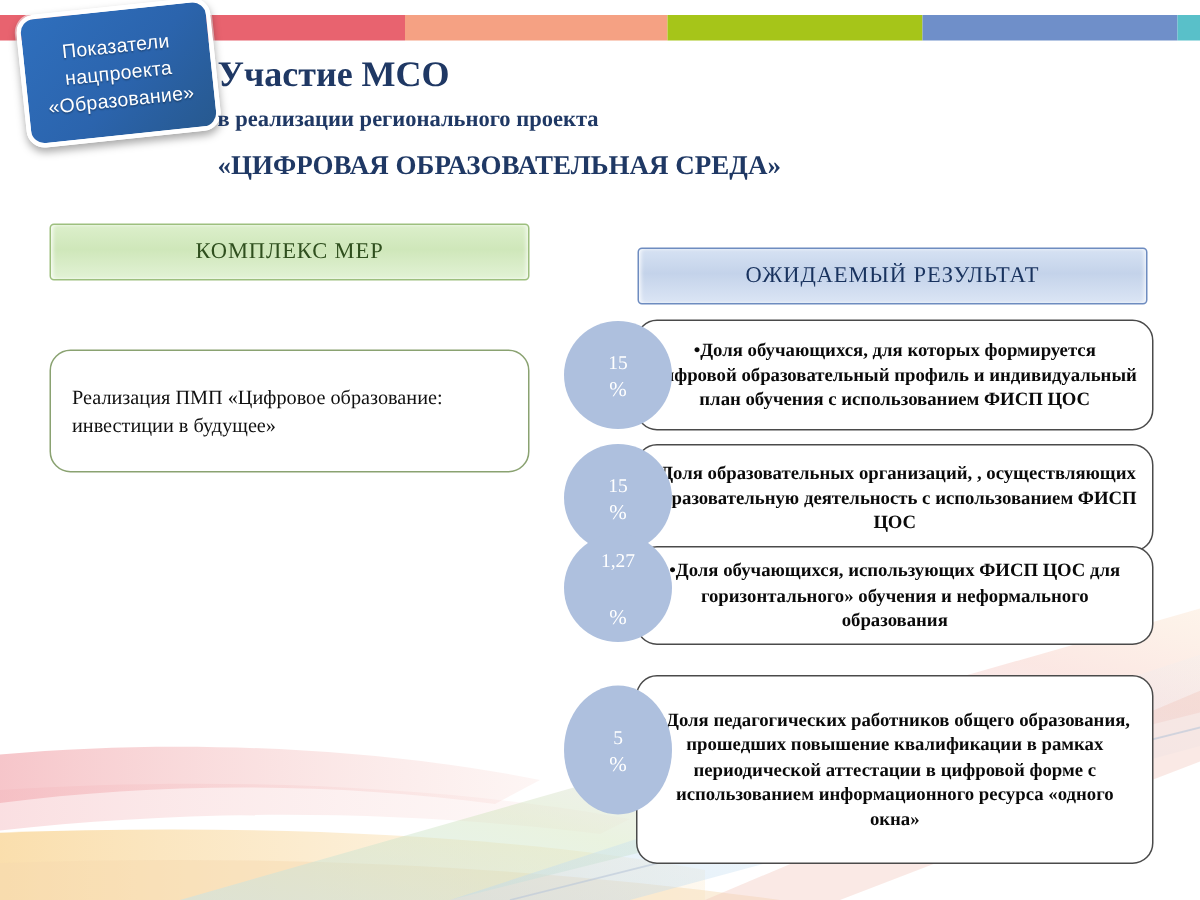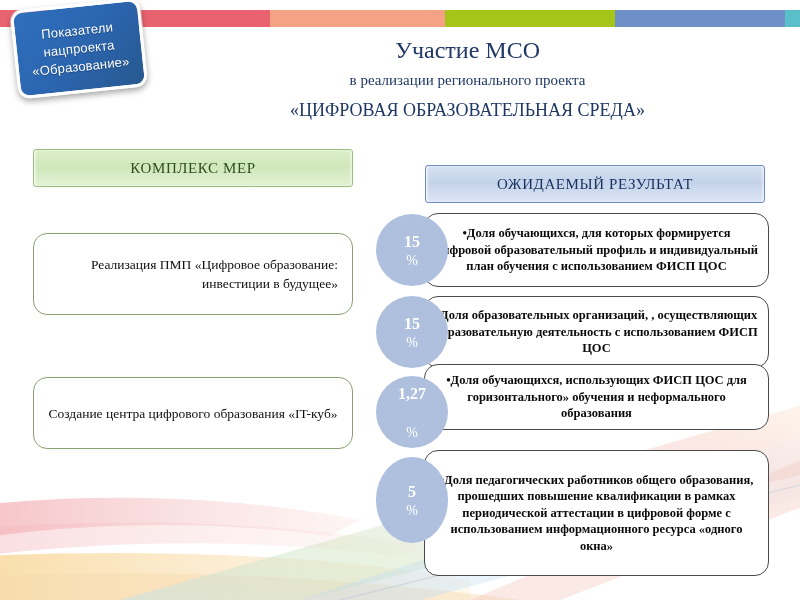--- a/index.html
+++ b/index.html
@@ -68,24 +68,24 @@
     letter-spacing: 0.2px;
     text-shadow: 0 1px 1px rgba(0,0,0,0.3);
   }
 
   
   .title-block {
     position: absolute;
     left: 145px;
     top: 36px;
     width: 645px;
-    text-align: center;
+    text-align: left;
     color: #1F3864;
     font-family: "Liberation Serif", serif;
-    font-weight: normal;
+    font-weight: bold;
   }
   .title-l1 { font-size: 24px; line-height: 29px; }
   .title-l2 { font-size: 15px; line-height: 30px; }
   .title-l3 { font-size: 18px; line-height: 31px; }
 
   
   .col-head {
     position: absolute;
     height: 38px;
     border-radius: 3px;
@@ -122,21 +122,21 @@
   .measure-box {
     position: absolute;
     left: 33px;
     background: #ffffff;
     border: 1px solid #8aa271;
     border-radius: 14px;
     box-sizing: border-box;
     display: flex;
     align-items: center;
     justify-content: center;
-    text-align: right;
+    text-align: left;
     font-family: "Liberation Serif", serif;
     font-size: 13.5px;
     line-height: 19px;
     color: #101010;
     padding: 6px 14px;
   }
   .measure-box-1 { top: 233px; width: 320px; height: 82px; }
   .measure-box-2 { top: 377px; width: 320px; height: 72px; }
 
   
@@ -164,31 +164,31 @@
     background: #AEC0DE;
     border-radius: 50%;
     display: flex;
     flex-direction: column;
     align-items: center;
     justify-content: center;
     color: #ffffff;
     font-family: "Liberation Serif", serif;
     z-index: 3;
   }
-  .pct-value { font-weight: bold; font-size: 16px; line-height: 21px; }
+  .pct-value { font-weight: normal; font-size: 13px; line-height: 21px; }
   .pct-sign  { font-size: 14px; line-height: 17px; }
 
   
   .row1 .pct-circle { left: 376px; top: 214px; width: 72px; height: 72px; }
   .row1 .result-box { left: 424px; top: 213px; width: 345px; height: 74px; }
 
   .row2 .pct-circle { left: 376px; top: 296px; width: 72px; height: 72px; }
   .row2 .result-box { left: 424px; top: 296px; width: 345px; height: 72px; }
 
-  .row3 .pct-circle { left: 376px; top: 376px; width: 72px; height: 72px; gap: 20px; }
+  .row3 .pct-circle { left: 376px; top: 356px; width: 72px; height: 72px; gap: 20px; }
   .row3 .result-box { left: 424px; top: 364px; width: 345px; height: 66px; }
 
   .row4 .pct-circle { left: 376px; top: 457px; width: 72px; height: 86px; border-radius: 50%; }
   .row4 .result-box { left: 424px; top: 450px; width: 345px; height: 126px; }
 </style>
 </head>
 <body>
 
 <div id="slide">
 
@@ -247,21 +247,20 @@
   <div class="title-block">
     <div class="title-l1">Участие МСО</div>
     <div class="title-l2">в реализации регионального проекта</div>
     <div class="title-l3">«ЦИФРОВАЯ ОБРАЗОВАТЕЛЬНАЯ СРЕДА»</div>
   </div>
 
   <div class="col-head col-head-left">КОМПЛЕКС  МЕР</div>
   <div class="col-head col-head-right">ОЖИДАЕМЫЙ  РЕЗУЛЬТАТ</div>
 
   <div class="measure-box measure-box-1">Реализация ПМП «Цифровое образование: инвестиции в будущее»</div>
-  <div class="measure-box measure-box-2">Создание центра цифрового образования «IT-куб»</div>
 
   <div class="result-row row1">
     <div class="pct-circle">
       <div class="pct-value">15</div>
       <div class="pct-sign">%</div>
     </div>
     <div class="result-box">•Доля обучающихся, для которых формируется цифровой образовательный профиль и индивидуальный план обучения с использованием ФИСП ЦОС</div>
   </div>
 
   <div class="result-row row2">

